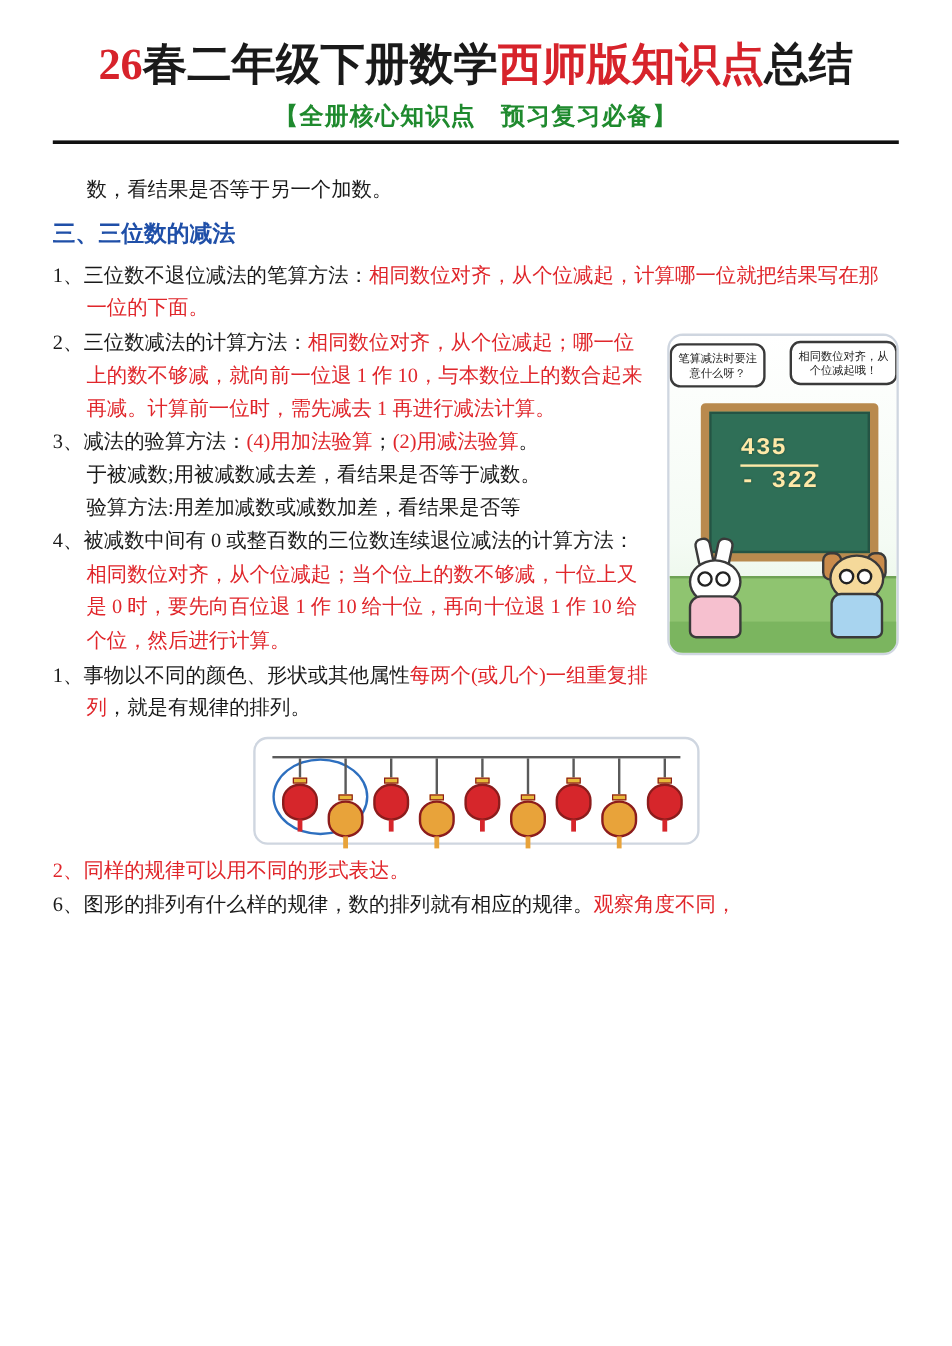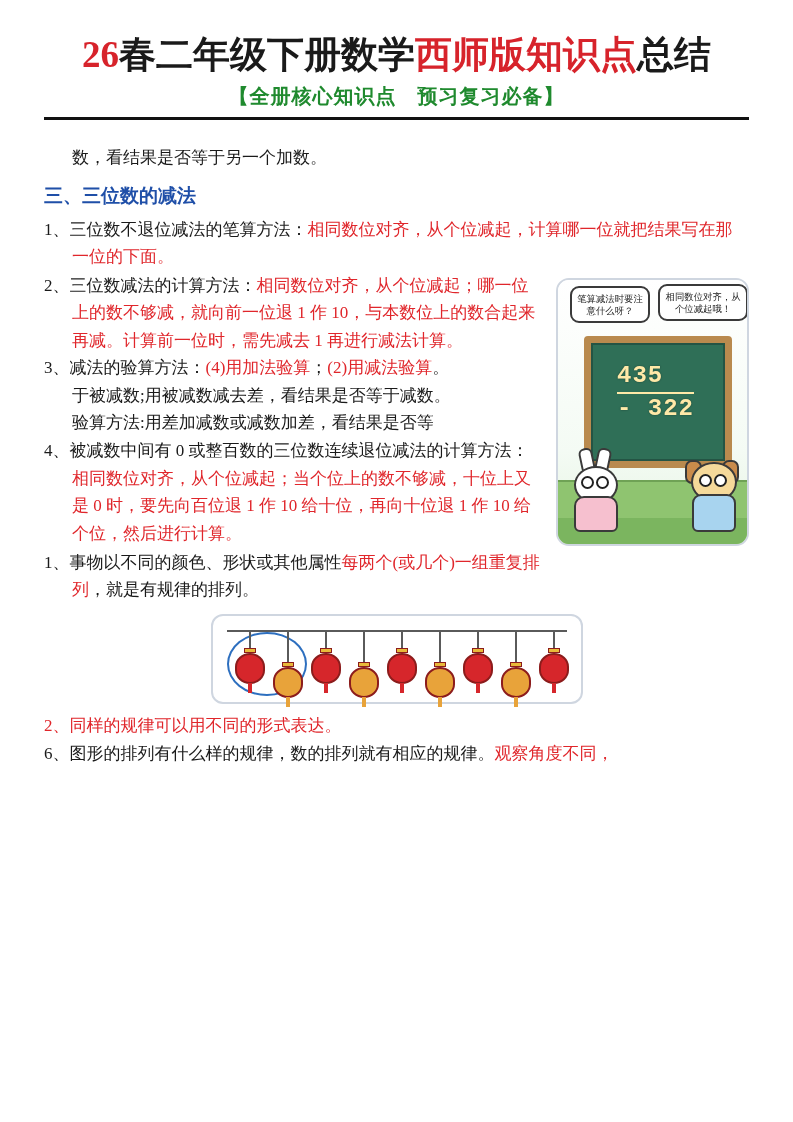--- a/index.html
+++ b/index.html
@@ -100,30 +100,30 @@
   .bb-ground { position:absolute; left:0; right:0; bottom:0; height:62px; background:#8fc470; border-top:2px solid #6fa255; }
   .bb-ground:after{content:"";position:absolute;left:0;right:0;bottom:0;height:26px;background:#7bb55f;}
   .bb-board {
     position:absolute; left:26px; top:56px; width:134px; height:118px;
     background:#2f6f57; border:7px solid #b98a4e; border-radius:4px;
     box-shadow: inset 0 0 0 2px #245444;
   }
   .bb-board .eq {
     position:absolute; left:26px; top:18px; color:#ffe9a8;
     font-family:"Liberation Mono","DejaVu Sans Mono",monospace;
-    font-size:24px; line-height:1.25; font-weight:bold; letter-spacing:1px;
+    font-size:20px; line-height:1.25; font-weight:bold; letter-spacing:1px;
     text-shadow:0 0 2px rgba(0,0,0,.4);
   }
   .bb-board .eq .u { display:block; border-bottom:2px solid #ffe9a8; padding-bottom:1px; }
   .bubble {
     position:absolute; background:#ffffff; border:2px solid #3a3a3a; border-radius:9px;
     font-size:9.4px; line-height:1.25; color:#222; padding:5px 5px; text-align:center;
     font-family:"Liberation Sans", sans-serif;
   }
-  .bubble-l { left:12px; top:6px; width:66px;text-align:center; }
+  .bubble-l { left:0; top:6px; width:66px;text-align:center; }
   .bubble-r { left:100px; top:4px; width:76px; }
   .bunny { position:absolute; bottom:14px; left:10px; width:52px; height:78px; }
   .bunny .head{position:absolute;left:6px;top:14px;width:40px;height:34px;background:#fff;border:2px solid #3a3a3a;border-radius:50%;}
   .bunny .ear{position:absolute;width:10px;height:22px;background:#fff;border:2px solid #3a3a3a;border-radius:6px;top:-4px;}
   .bunny .ear.a{left:12px;transform:rotate(-12deg);}
   .bunny .ear.b{left:28px;transform:rotate(12deg);}
   .bunny .eye{position:absolute;top:24px;width:9px;height:9px;border:2px solid #222;border-radius:50%;background:#fff;}
   .bunny .eye.a{left:13px;} .bunny .eye.b{left:28px;}
   .bunny .body{position:absolute;left:6px;top:44px;width:40px;height:32px;background:#f6c0cf;border:2px solid #3a3a3a;border-radius:10px 10px 6px 6px;}
   .dog { position:absolute; bottom:14px; right:8px; width:54px; height:78px; }

